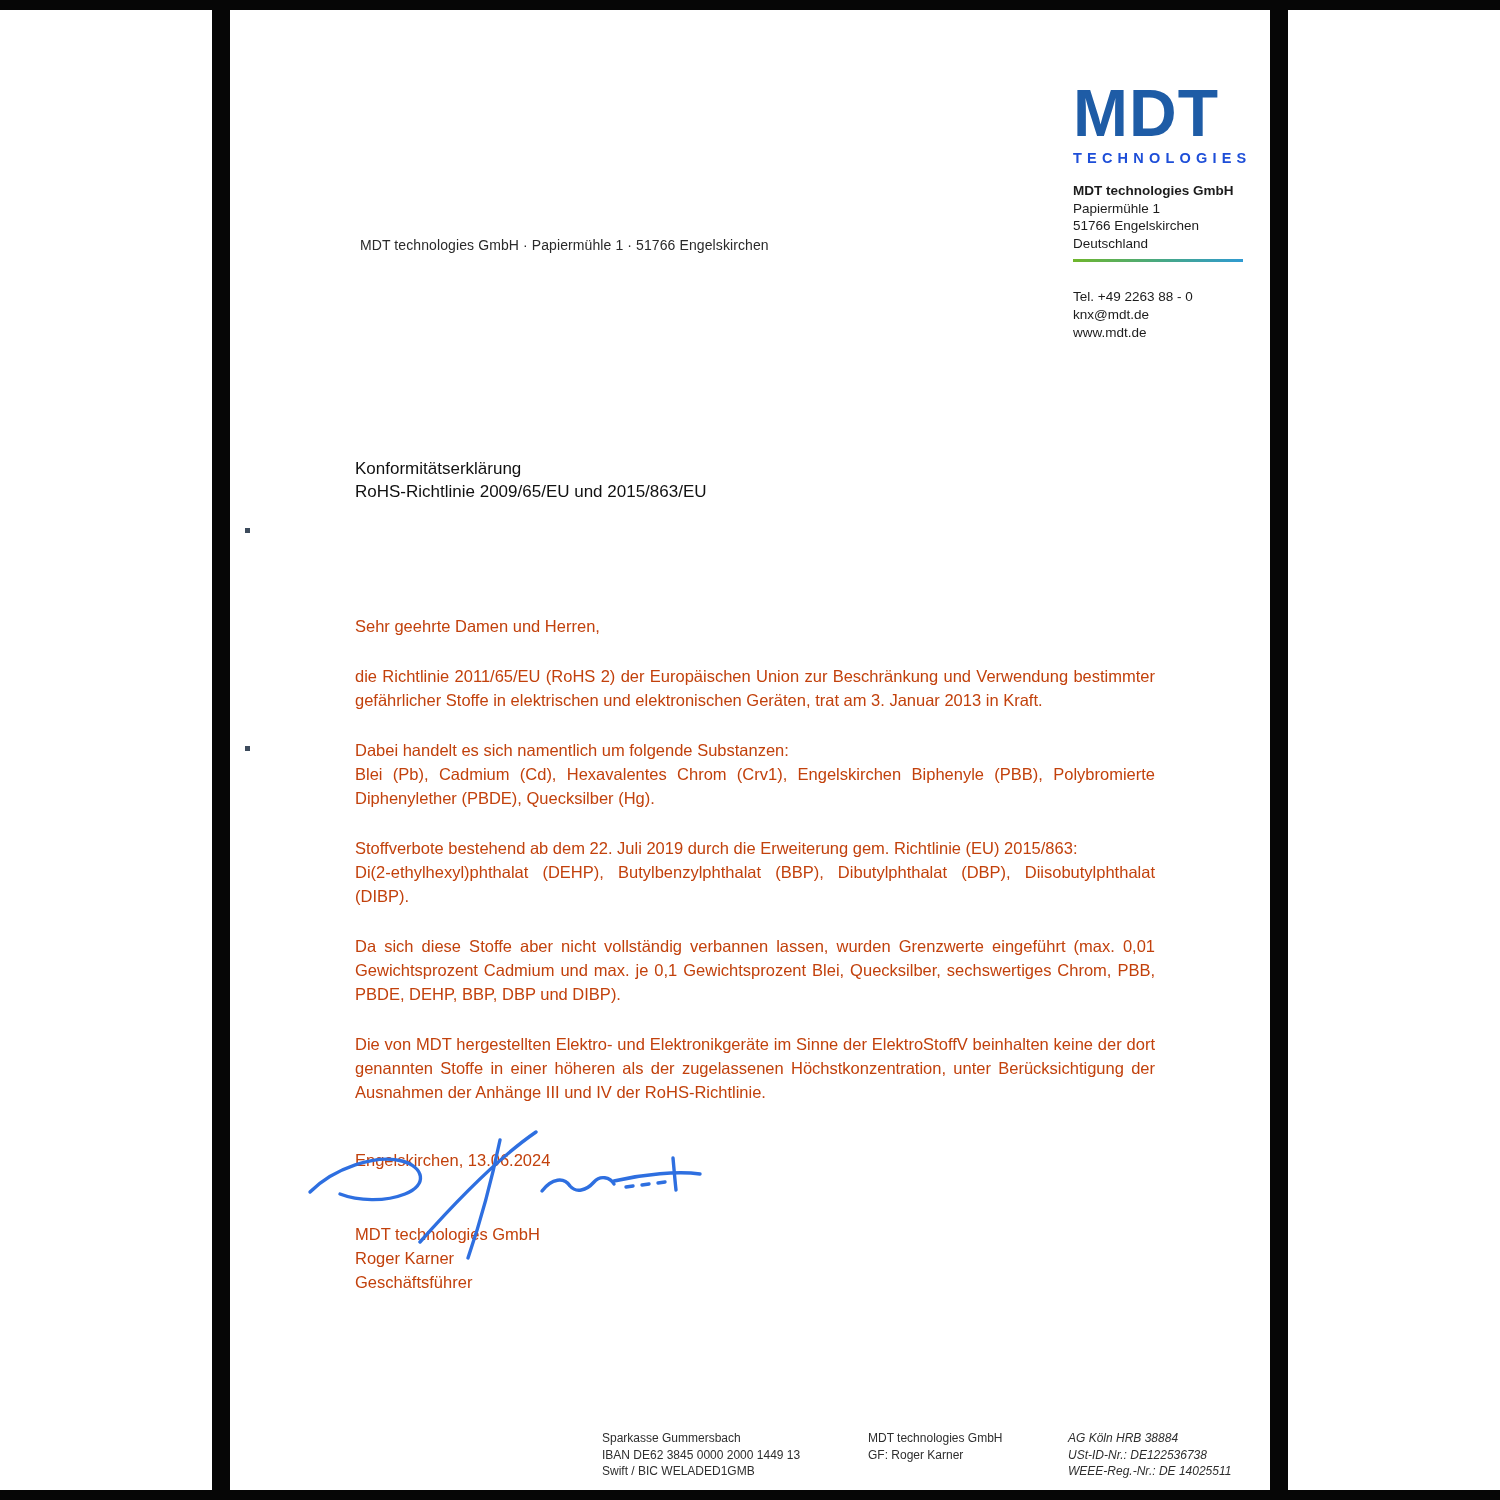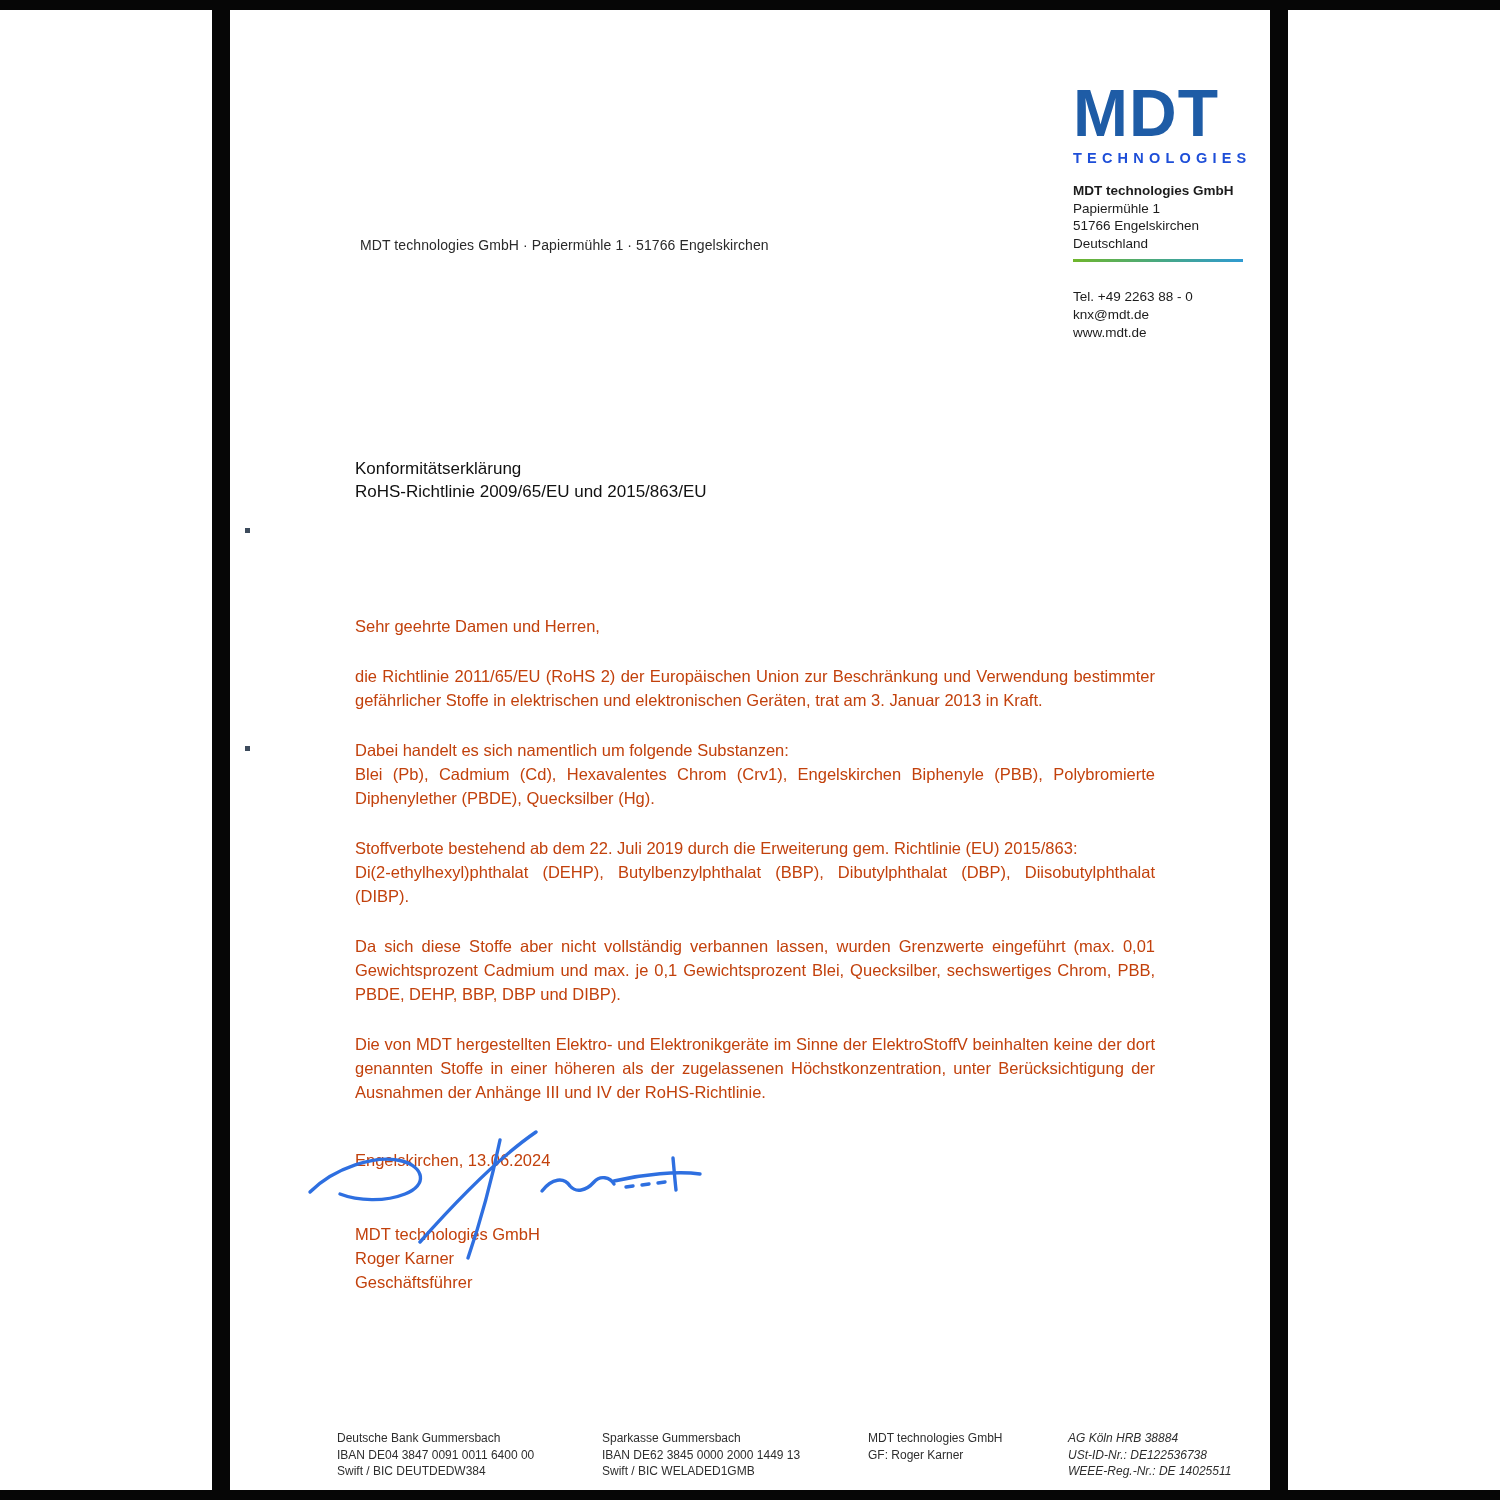--- a/index.html
+++ b/index.html
@@ -152,25 +152,20 @@
       <path d="M 240,63 C 250,50 262,49 268,58 C 274,65 284,63 292,54 C 298,47 308,49 312,56"></path>
       <path d="M 324,59 l 7,-1"></path>
       <path d="M 340,57 l 7,-1"></path>
       <path d="M 356,55 l 7,-1"></path>
       <path d="M 312,53 C 342,46 376,43 398,46"></path>
       <path d="M 371,30 C 372,41 373,53 374,62"></path>
     </g>
   </svg>
 
   <div class="footer">
-    <div class="fcol fcol-1">
-      <div>Deutsche Bank Gummersbach</div>
-      <div>IBAN DE04 3847 0091 0011 6400 00</div>
-      <div>Swift / BIC DEUTDEDW384</div>
-    </div>
     <div class="fcol fcol-2">
       <div>Sparkasse Gummersbach</div>
       <div>IBAN DE62 3845 0000 2000 1449 13</div>
       <div>Swift / BIC WELADED1GMB</div>
     </div>
     <div class="fcol fcol-3">
       <div>MDT technologies GmbH</div>
       <div>GF: Roger Karner</div>
     </div>
     <div class="fcol fcol-4">

